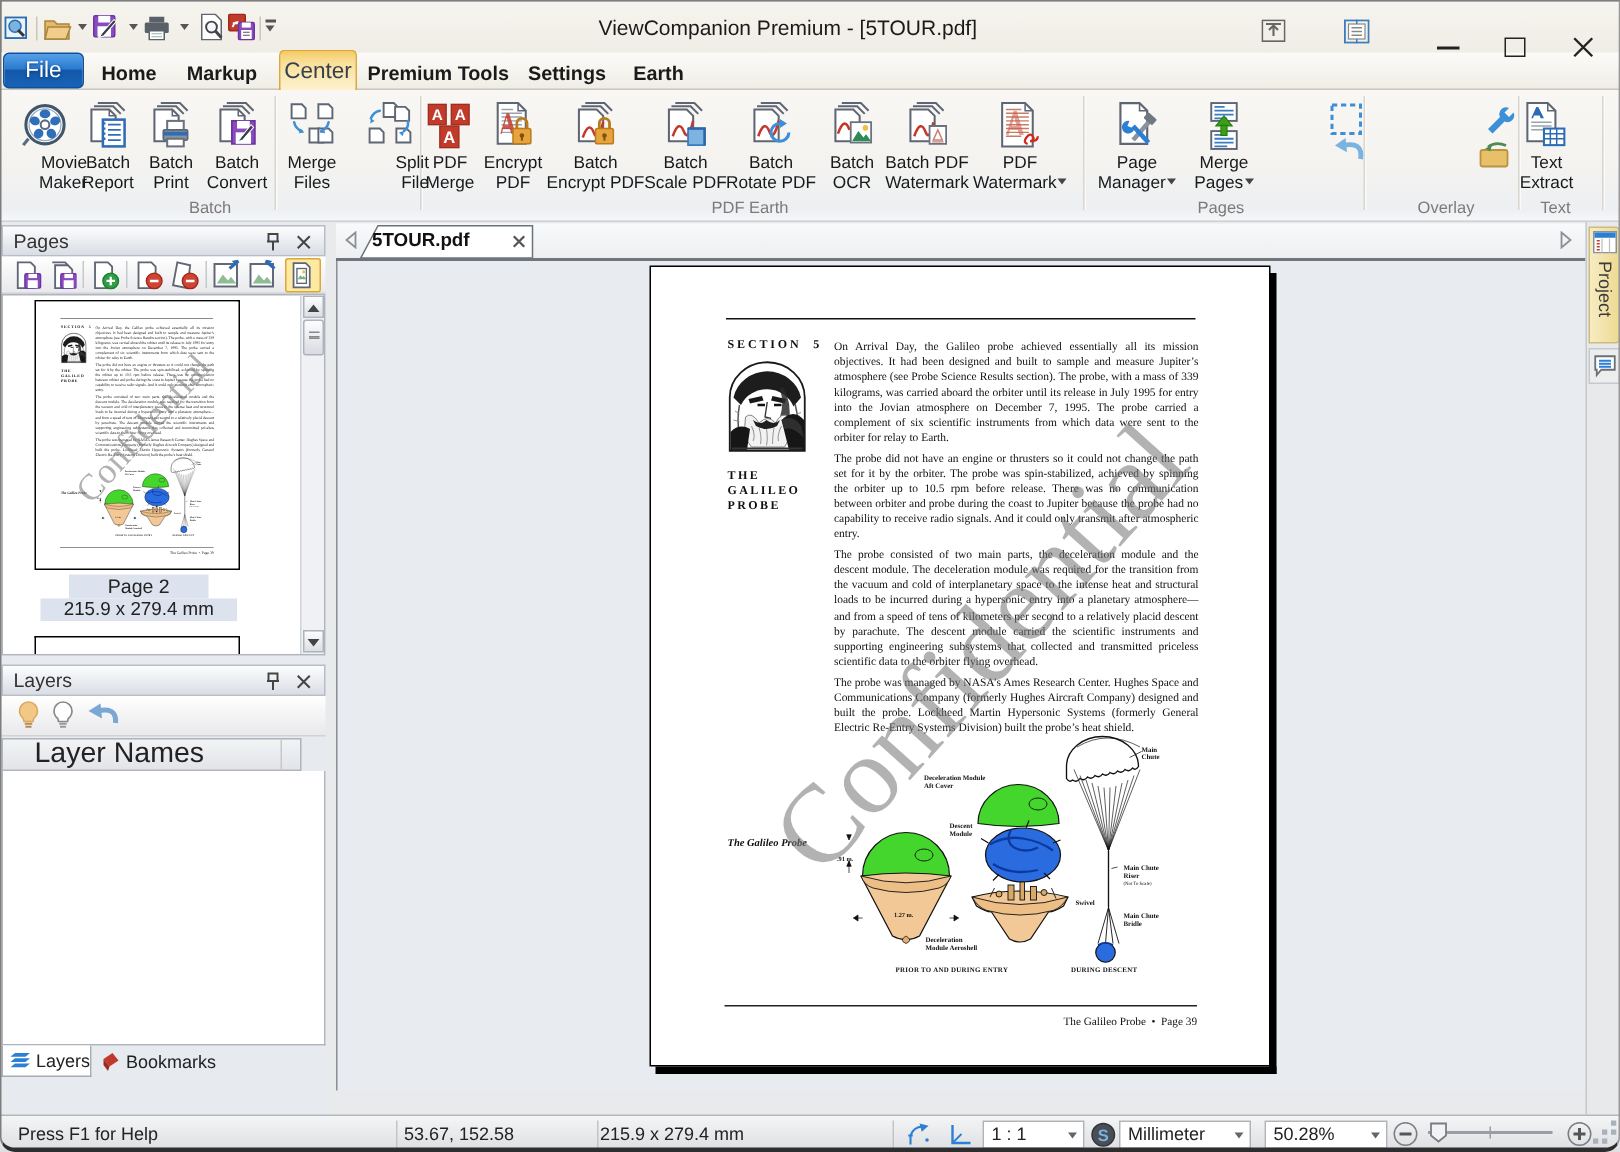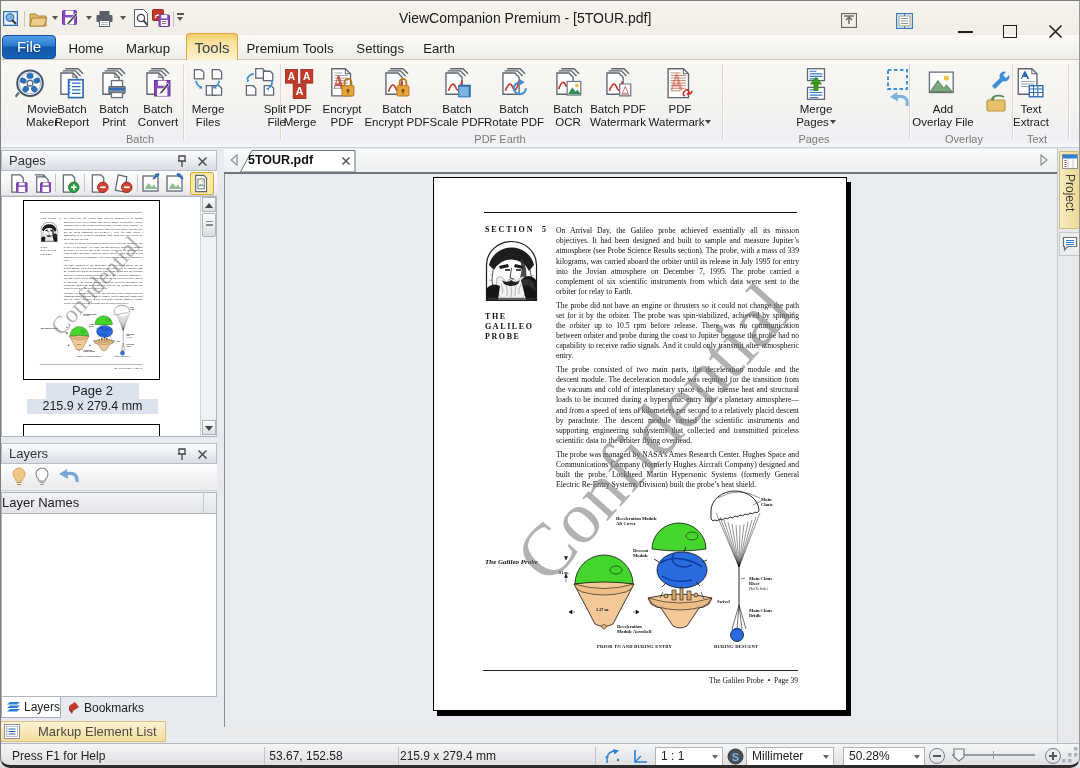--- a/index.html
+++ b/index.html
@@ -5,21 +5,21 @@
 * { margin:0; padding:0; box-sizing:border-box; }
 html,body { width:1080px; height:768px; }
 body { font-family:"Liberation Sans",sans-serif; position:relative; overflow:hidden; background:#e9eaec; }
 .abs { position:absolute; }
 
 
 #titlebar { left:0; top:0; width:1080px; height:35px; background:linear-gradient(#f6f4ee,#efede5); border-top:1px solid #8a8a88; border-left:1px solid #8a8a88; }
 #title { left:399px; top:10px; font-size:14px; color:#1a1a1a; }
 
 #menurow { left:0; top:35px; width:1080px; height:25px; background:linear-gradient(#fcfbf8,#efede6); border-bottom:1px solid #c9c6bc; }
-.mtab { position:absolute; top:3px; height:22px; line-height:22px; font-size:13.2px; color:#1a1a1a; text-align:center; white-space:nowrap; }
+.mtab { position:absolute; top:3px; height:22px; line-height:22px; font-size:13.2px; color:#1a1a1a; text-align:center; white-space:nowrap;font-weight:bold; }
 #filetab { position:absolute; left:2px; top:0px; width:54px; height:24px; background:linear-gradient(#55a0e8 0%, #2a7ad0 45%, #1458a8 50%, #1763b8 100%); border:1px solid #0f4f9c; border-radius:4px; color:#fff; font-size:15px; line-height:22px; text-align:center; text-shadow:0 1px 2px #0a3a78; }
 #toolstab { position:absolute; left:186px; top:-2px; width:52px; height:27px; background:linear-gradient(#f3cb66,#f9e09a 30%,#fdf2cf 100%); border:1px solid #dfa638; border-bottom:none; border-radius:4px 4px 0 0; color:#37404d; font-size:15px; line-height:27px; text-align:center; }
 
 #ribbon { left:0; top:60px; width:1080px; height:88px; background:linear-gradient(#f8f7f4 0%,#f4f3f0 55%,#edeff2 92%,#f6f7f8 100%); border-bottom:1px solid #ccd1d5; }
 .rgroup-label { position:absolute; top:73px; height:15px; font-size:11px; color:#7b7b7b; text-align:center; }
 .rsep { position:absolute; top:4px; height:76px; width:1px; background:#d8d6cf; box-shadow:1px 0 0 #fbfaf8; }
 .ritem { position:absolute; top:7px; text-align:center; color:#17191d; font-size:11.5px; line-height:12.8px; }
 .ritem svg { display:block; margin:0 auto 2px; }
 .darr { display:inline-block; width:0; height:0; border-left:3.5px solid transparent; border-right:3.5px solid transparent; border-top:4px solid #444; vertical-align:2px; margin-left:1px; }
 
@@ -120,21 +120,21 @@
       <rect x="0.5" y="0.5" width="14" height="14" fill="#fff" stroke="#9ab0c4"></rect>
       <rect x="2" y="2" width="11" height="4" fill="#2b7fd4"></rect>
       <rect x="2" y="9" width="11" height="4" fill="#2b7fd4"></rect>
     </svg>
   <div class="abs" style="left:22px;top:6px;width:0;height:0;border-left:3px solid transparent;border-right:3px solid transparent;border-top:3.5px solid #777;"></div>
 </div>
 <div id="menurow" class="abs">
   <div id="filetab">File</div>
   <div class="mtab" style="left:60px; width:52px;">Home</div>
   <div class="mtab" style="left:124px; width:48px;">Markup</div>
-  <div id="toolstab">Tools</div>
+  <div id="toolstab">Center</div>
   <div class="mtab" style="left:245px; width:90px;">Premium Tools</div>
   <div class="mtab" style="left:352px; width:52px;text-align:right;">Settings</div>
   <div class="mtab" style="left:420px; width:38px;">Earth</div>
 </div>
 <div id="ribbon" class="abs">
   <div class="rsep" style="left:183px;"></div>
   <div class="rsep" style="left:280px;"></div>
   <div class="rsep" style="left:722px;"></div>
   <div class="rsep" style="left:909px;"></div>
   <div class="rsep" style="left:1012px;"></div>
@@ -323,20 +323,31 @@
         <path d="M24 2 v6 h6" fill="none" stroke="#5f6673" stroke-width="1.2"></path>
         <g stroke="#b0552f" stroke-width="1.1" opacity="0.75">
           <path d="M9 7 h12 M9 10 h18 M9 13 h18 M9 16 h18 M9 19 h18 M9 22 h18 M9 25 h18 M9 28 h12"></path>
         </g>
         <path d="M9 27 L15 8 h2.4 L23 27 h-3.6 l-1.2-4 h-6 l-1.2 4 z M13.4 20 h4 L15.4 13 z" fill="#d1564a" opacity="0.55"></path>
         <path d="M26 34 q-4-1 -1-5 q3-4 5-1 q2 3 -2 4 q6 0 6-4" stroke="#d2281e" stroke-width="1.8" fill="none"></path>
       </svg>
     <div class="rlabel">PDF<br>Watermark<span class="darr"></span></div>
   </div>
 
+  <div class="ritem" style="left:727px;width:62px;">
+    <svg width="34" height="34" viewBox="0 0 40 40">
+        <path d="M7 2 h15 l6 6 v26 h-21 z" fill="#fff" stroke="#5f6673" stroke-width="1.7"></path>
+        <path d="M22 2 v6 h6" fill="none" stroke="#5f6673" stroke-width="1.2"></path>
+        <path d="M30 16 L17 31" stroke="#8a929e" stroke-width="3.6"></path>
+        <rect x="26" y="11" width="9" height="6" rx="1" transform="rotate(42 30 14)" fill="#6f7781"></rect>
+        <path d="M17 20 L29 33" stroke="#2b7fd4" stroke-width="3.6"></path>
+        <path d="M18 22 a5 5 0 1 1 -4-6 l-1.5 4 4 1.5 z" fill="#2b7fd4"></path>
+      </svg>
+    <div class="rlabel">Page<br>Manager<span class="darr"></span></div>
+  </div>
   <div class="ritem" style="left:788px;width:56px;">
     <svg width="34" height="34" viewBox="0 0 40 40">
         <g>
           <rect x="10" y="2" width="20" height="14" fill="#fff" stroke="#5f6673" stroke-width="1.5"></rect>
           <g stroke="#3a7cc0" stroke-width="1.4">
             <path d="M12.5 5 h8 M12.5 8 h15 M12.5 11 h15 M12.5 14 h10"></path>
           </g>
           <rect x="10" y="24" width="20" height="14" fill="#fff" stroke="#5f6673" stroke-width="1.5"></rect>
           <g stroke="#3a7cc0" stroke-width="1.4">
             <path d="M12.5 27 h8 M12.5 30 h15 M12.5 33 h15 M12.5 36 h10"></path>
@@ -346,28 +357,20 @@
         </g>
       </svg>
     <div class="rlabel">Merge<br>Pages<span class="darr"></span></div>
   </div>
   <div class="abs" style="left:885px;top:8px;"><svg width="26" height="44" viewBox="0 0 26 44">
         <rect x="3" y="2" width="19" height="19" fill="none" stroke="#3d8fd8" stroke-width="2" stroke-dasharray="3.5 2.5"></rect>
         <path d="M22 38 q2 -12 -12 -9" fill="none" stroke="#7ab2e0" stroke-width="3.2"></path>
         <path d="M12 24 l-7 5 8 4.5 z" fill="#7ab2e0"></path>
       </svg></div>
 
-  <div class="ritem" style="left:907px;width:72px;">
-    <svg width="34" height="34" viewBox="0 0 40 40">
-        <rect x="4" y="6" width="28" height="24" fill="#fff" stroke="#6a7280" stroke-width="1.6"></rect>
-        <circle cx="24" cy="13" r="3" fill="#f0c040"></circle>
-        <path d="M5 29 l9-13 7 9 3-4 7 8 z" fill="#7ca87e" stroke="#4f7a52" stroke-width="1"></path>
-      </svg>
-    <div class="rlabel">Add<br>Overlay File</div>
-  </div>
   <div class="abs" style="left:984px;top:8px;"><svg width="26" height="46" viewBox="0 0 26 46">
         <path d="M22 4 a4.5 4.5 0 0 0 -6 6 l-8 8 3 3 8-8 a4.5 4.5 0 0 0 6-6 l-3 3 -3-3 z" fill="#3d8fd8"></path>
         <rect x="3" y="32" width="18" height="11" rx="1.5" fill="#e8c06a" stroke="#b99440" stroke-width="1.2"></rect>
         <path d="M8 30 q5-4 12 -1" stroke="#4f8a54" stroke-width="1.8" fill="none"></path>
         <path d="M6 31 l4.5-2 -1 4 z" fill="#4f8a54"></path>
       </svg></div>
   <div class="ritem" style="left:1002px;width:58px;">
     <svg width="34" height="34" viewBox="0 0 40 40">
         <path d="M5 2 h16 l6 6 v24 h-22 z" fill="#fff" stroke="#5f6673" stroke-width="1.6"></path>
         <path d="M21 2 v6 h6" fill="none" stroke="#5f6673" stroke-width="1.2"></path>
@@ -563,49 +566,40 @@
       </svg>
     <svg width="16" height="20" viewBox="0 0 16 20" style="margin-left:7px;">
         <path d="M8 1 a6 6 0 0 1 6 6 q0 3 -2.5 5 l-0.5 2 h-6 l-0.5-2 Q2 10 2 7 a6 6 0 0 1 6-6 z" fill="#fff" stroke="#888" stroke-width="1.1"></path>
         <path d="M5.5 15.5 h5 M6 17.5 h4" stroke="#999" stroke-width="1.2"></path>
       </svg>
     <svg width="22" height="18" viewBox="0 0 22 18" style="margin-left:7px;">
         <path d="M20 14 q1 -11 -12 -8" fill="none" stroke="#7aa7d4" stroke-width="3.4"></path>
         <path d="M10 1 l-8 5 9 5 z" fill="#7aa7d4"></path>
       </svg>
   </div>
-  <div id="lnhead" class="abs" style="left:1px;top:344px;width:216px;height:22px;background:linear-gradient(#f2f3f5,#e2e4e8);border:1px solid #b0b4bc;font-size:13px;color:#222;line-height:20px;padding-left:0;">Layer Names
+  <div id="lnhead" class="abs" style="left:1px;top:344px;width:200px;height:22px;background:linear-gradient(#f2f3f5,#e2e4e8);border:1px solid #b0b4bc;font-size:19px;color:#222;line-height:20px;padding-left:21px;">Layer Names
     <div class="abs" style="right:12px;top:0;width:1px;height:20px;background:#c5c8cd;"></div>
   </div>
   <div class="abs" style="left:1px;top:366px;width:216px;height:183px;background:#fff;border:1px solid #b0b4bc;border-top:none;"></div>
   <div class="abs" style="left:1px;top:549px;width:216px;height:21px;">
     <div class="abs" style="left:0;top:0;width:60px;height:21px;background:#fff;border:1px solid #a8acb4;border-top:none;display:flex;align-items:center;padding-left:4px;font-size:12px;color:#222;">
       <svg width="15" height="12" viewBox="0 0 15 12">
           <path d="M4 1 h10 l-3 2.5 h-10 z" fill="#2b7fd4"></path>
           <path d="M4 4.5 h10 l-3 2.5 h-10 z" fill="#2b7fd4"></path>
           <path d="M4 8 h10 l-3 2.5 h-10 z" fill="#2b7fd4"></path>
         </svg>
       <span style="margin-left:3px;">Layers</span>
     </div>
     <div class="abs" style="left:62px;top:0;width:90px;height:21px;display:flex;align-items:center;padding-left:4px;font-size:12px;color:#222;">
       <svg width="13" height="14" viewBox="0 0 13 14">
           <path d="M2 5 l6-4 4 5 -6 4 z" fill="#c0392b"></path>
           <path d="M2 5 l4 5 -1 3 -3-4 z" fill="#9c2a1c"></path>
         </svg>
       <span style="margin-left:4px;">Bookmarks</span>
     </div>
-  </div>
-  <div class="abs" style="left:0;top:573px;width:166px;height:21px;background:linear-gradient(#fdf3d4,#f3dc9b);border:1px solid #d8c27c;border-left:none;display:flex;align-items:center;">
-    <svg style="margin-left:4px;" width="16" height="15" viewBox="0 0 16 15">
-        <rect x="0.5" y="0.5" width="15" height="14" fill="#fff" stroke="#8a929e"></rect>
-        <rect x="2.5" y="2.5" width="11" height="10" fill="#fff" stroke="#aab" stroke-width="0.8"></rect>
-        <path d="M4.5 5 h7 M4.5 7.5 h7 M4.5 10 h7" stroke="#2b6cb5" stroke-width="1.2"></path>
-        <path d="M3.5 5 h0.5 M3.5 7.5 h0.5 M3.5 10 h0.5" stroke="#2b6cb5" stroke-width="1.2"></path>
-      </svg>
-    <span style="margin-left:18px;font-size:13px;color:#4a4a48;">Markup Element List</span>
   </div>
 </div>
 <div id="tabbar" class="abs">
   <svg class="abs" style="left:5px;top:5px;" width="10" height="12" viewBox="0 0 10 12">
       <path d="M8 1 L2 6 L8 11 z" fill="#f2f3f4" stroke="#8a9098" stroke-width="1.2"></path>
     </svg>
   <svg class="abs" style="left:16px;top:1px;" width="116" height="22" viewBox="0 0 116 22">
       <path d="M12 0.5 H115 V22 H0.5 Z" fill="#fff" stroke="#6a737c" stroke-width="1"></path>
     </svg>
   <div class="abs" style="left:24px;top:4px;width:90px;font-size:12.5px;font-weight:bold;color:#111;text-align:left;">5TOUR.pdf</div>

